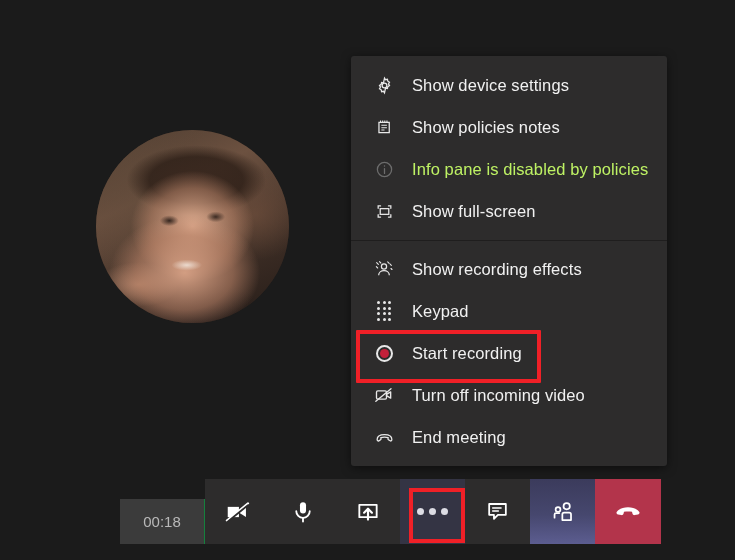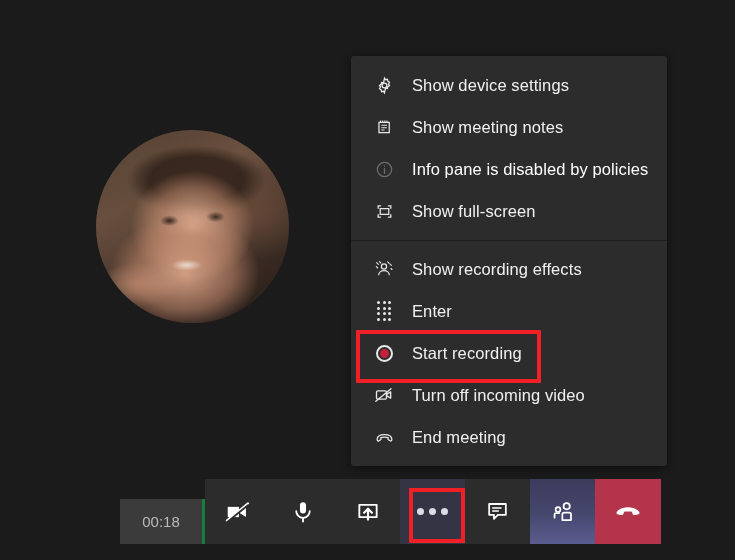--- a/index.html
+++ b/index.html
@@ -102,21 +102,21 @@
   }
 
   .menu-item .mi-label {
     font-size: 16.5px;
     color: #f1f1f1;
     letter-spacing: 0.1px;
     white-space: nowrap;
   }
 
   .menu-item.disabled .mi-icon { color: #6c6c6c; }
-  .menu-item.disabled .mi-label { color: #ffffff; }
+  .menu-item.disabled .mi-label { color: #bef264; }
 
   
   .menu-item.annotated::before {
     content: "";
     position: absolute;
     left: 5px;
     top: -2px;
     width: 177px;
     height: 45px;
     border: 4px solid #f02027;
@@ -167,21 +167,21 @@
   }
 
   .tb-timer {
     width: 85px;
     background: #3b3b3b;
     display: flex;
     align-items: center;
     justify-content: center;
     font-size: 15px;
     color: #b9b9b9;
-    border-right: 3px solid #15803d;
+    border-right: 1px solid #15803d;
     margin-top: 20px;
   }
 
   .tb-btn {
     width: 65px;
     background: #2d2c2c;
     display: flex;
     align-items: center;
     justify-content: center;
     color: #ffffff;
@@ -241,21 +241,21 @@
     </div>
 
     <div class="menu-item">
       <span class="mi-icon">
         <svg width="19" height="19" viewBox="0 0 24 24" fill="none" stroke="currentColor" stroke-width="1.6">
           <path d="M5 5.5h13v13H5z"></path>
           <path d="M7 3.2v2.3M9.7 3.2v2.3M12.4 3.2v2.3M15.1 3.2v2.3" stroke-width="1.4"></path>
           <path d="M8 9.2h7M8 12.2h7M8 15.2h4" stroke-width="1.3"></path>
         </svg>
       </span>
-      <span class="mi-label">Show meeting notes</span>
+      <span class="mi-label">Show policies notes</span>
     </div>
 
     <div class="menu-item disabled">
       <span class="mi-icon">
         <svg width="19" height="19" viewBox="0 0 24 24" fill="none" stroke="currentColor" stroke-width="1.6">
           <circle cx="12" cy="12" r="9"></circle>
           <path d="M12 11v6" stroke-linecap="round"></path>
           <circle cx="12" cy="7.6" r="0.9" fill="currentColor" stroke="none"></circle>
         </svg>
       </span>
@@ -298,21 +298,21 @@
             <span></span>
             <span></span>
           <span></span>
             <span></span>
             <span></span>
           <span></span>
             <span></span>
             <span></span>
         </span>
       </span>
-      <span class="mi-label">Enter</span>
+      <span class="mi-label">Keypad</span>
     </div>
 
     <div class="menu-item annotated">
       <span class="mi-icon">
         <span class="record-dot">
             <i></i>
           </span>
       </span>
       <span class="mi-label">Start recording</span>
     </div>

